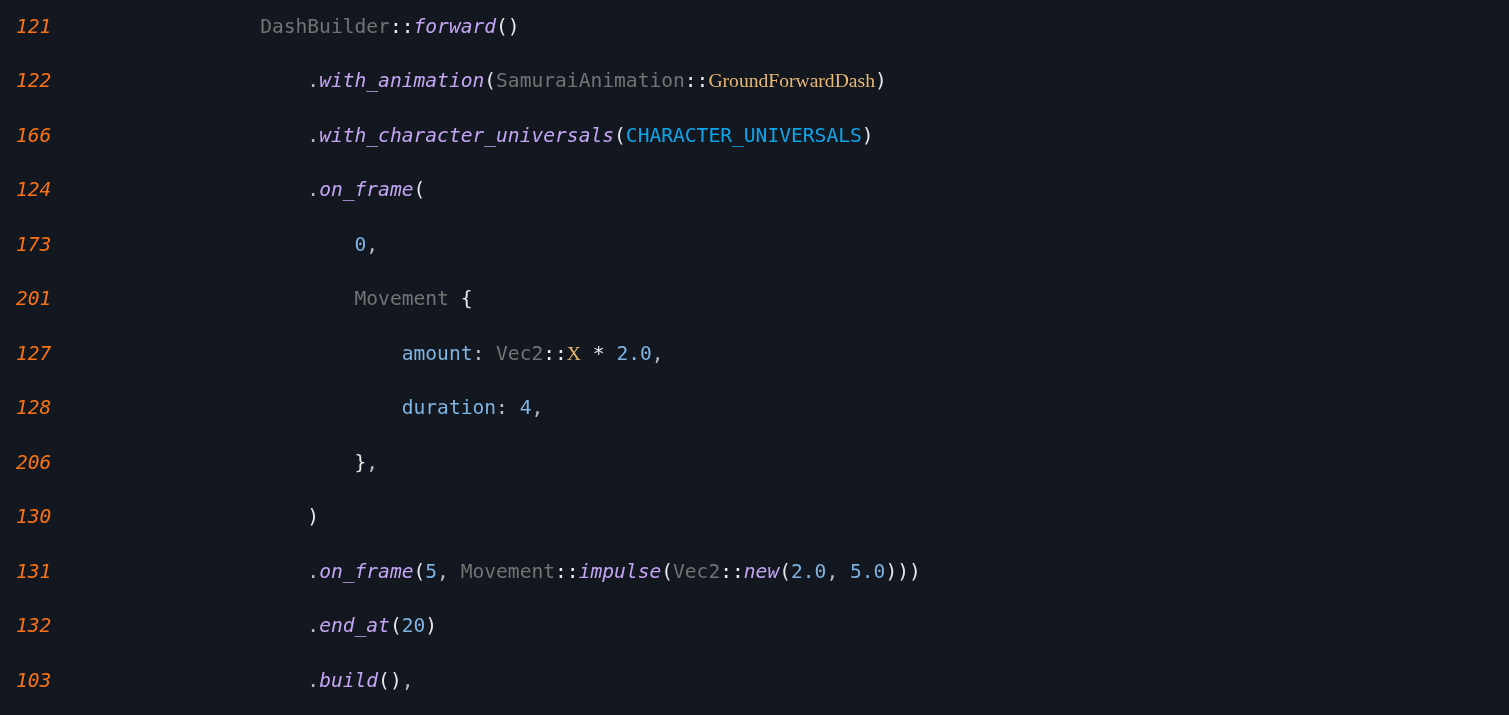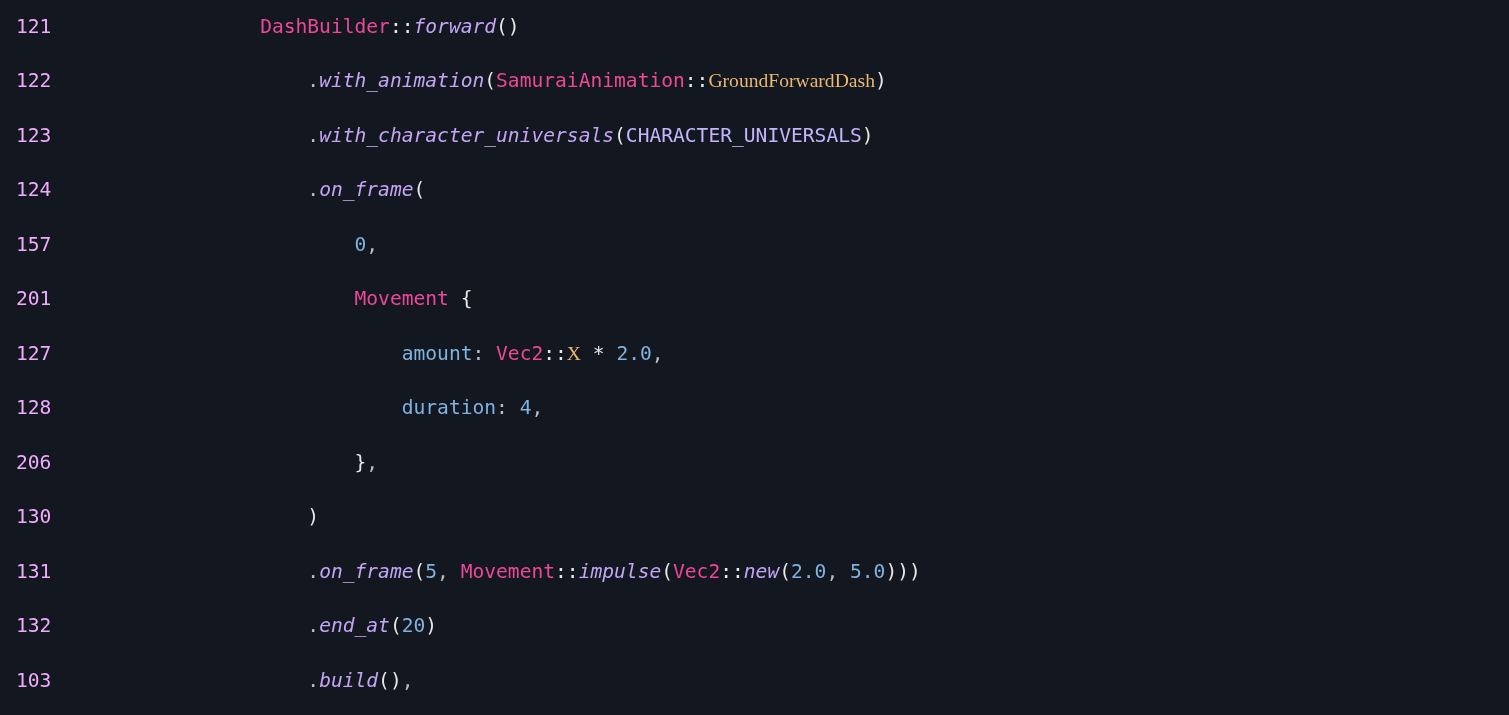--- a/index.html
+++ b/index.html
@@ -18,53 +18,54 @@
       height: 715px;
     }
     .editor {
       display: flex;
       height: 100%;
     }
     .gutter {
       padding-right: 20px;
       padding-left: 16px;
       text-align: right;
-      color: #f0abfc;
+      color: #f97316;
       user-select: none;
       flex-shrink: 0;
+      font-style: italic;
     }
     .code {
       flex: 1;
       white-space: pre;
     }
     .line-num {
       display: block;
     }
     .code-line {
       display: block;
     }
     .c-default { color: #e8e8e8; }
     .c-method { color: #c4a5f3; font-style: italic; }
-    .c-type { color: #ec4899; }
+    .c-type { color: #737373; }
     .c-enum { color: #e9b872; font-family: Liberation Serif, serif; }
-    .c-const { color: #c4b5fd; }
+    .c-const { color: #0ea5e9; }
     .c-field { color: #7fb3e0; text-align: right; }
     .c-number { color: #7fb3e0; }
     .c-punct { color: #b8bcc4; }
   </style>
 </head>
 <body>
 
 <div class="editor">
   <div class="gutter" id="gutter">
       <span class="line-num">121</span>
       <span class="line-num">122</span>
-      <span class="line-num">123</span>
+      <span class="line-num">166</span>
       <span class="line-num">124</span>
-      <span class="line-num">157</span>
+      <span class="line-num">173</span>
       <span class="line-num">201</span>
       <span class="line-num">127</span>
       <span class="line-num">128</span>
       <span class="line-num">206</span>
       <span class="line-num">130</span>
       <span class="line-num">131</span>
       <span class="line-num">132</span>
       <span class="line-num">103</span>
     </div>
   <div class="code" id="code"><span class="code-line"><span>                </span><span class="c-type">DashBuilder</span><span class="c-default">::</span><span class="c-method">forward</span><span class="c-default">()</span></span><span class="code-line"><span>                    </span><span class="c-punct">.</span><span class="c-method">with_animation</span><span class="c-default">(</span><span class="c-type">SamuraiAnimation</span><span class="c-default">::</span><span class="c-enum">GroundForwardDash</span><span class="c-default">)</span></span><span class="code-line"><span>                    </span><span class="c-punct">.</span><span class="c-method">with_character_universals</span><span class="c-default">(</span><span class="c-const">CHARACTER_UNIVERSALS</span><span class="c-default">)</span></span><span class="code-line"><span>                    </span><span class="c-punct">.</span><span class="c-method">on_frame</span><span class="c-default">(</span></span><span class="code-line"><span>                        </span><span class="c-number">0</span><span class="c-punct">,</span></span><span class="code-line"><span>                        </span><span class="c-type">Movement</span><span> </span><span class="c-default">{</span></span><span class="code-line"><span>                            </span><span class="c-field">amount</span><span class="c-punct">:</span><span> </span><span class="c-type">Vec2</span><span class="c-default">::</span><span class="c-enum">X</span><span class="c-default"> * </span><span class="c-number">2.0</span><span class="c-punct">,</span></span><span class="code-line"><span>                            </span><span class="c-field">duration</span><span class="c-punct">:</span><span> </span><span class="c-number">4</span><span class="c-punct">,</span></span><span class="code-line"><span>                        </span><span class="c-default">}</span><span class="c-punct">,</span></span><span class="code-line"><span>                    </span><span class="c-default">)</span></span><span class="code-line"><span>                    </span><span class="c-punct">.</span><span class="c-method">on_frame</span><span class="c-default">(</span><span class="c-number">5</span><span class="c-punct">,</span><span> </span><span class="c-type">Movement</span><span class="c-default">::</span><span class="c-method">impulse</span><span class="c-default">(</span><span class="c-type">Vec2</span><span class="c-default">::</span><span class="c-method">new</span><span class="c-default">(</span><span class="c-number">2.0</span><span class="c-punct">,</span><span> </span><span class="c-number">5.0</span><span class="c-default">)))</span></span><span class="code-line"><span>                    </span><span class="c-punct">.</span><span class="c-method">end_at</span><span class="c-default">(</span><span class="c-number">20</span><span class="c-default">)</span></span><span class="code-line"><span>                    </span><span class="c-punct">.</span><span class="c-method">build</span><span class="c-default">()</span><span class="c-punct">,</span></span></div>

